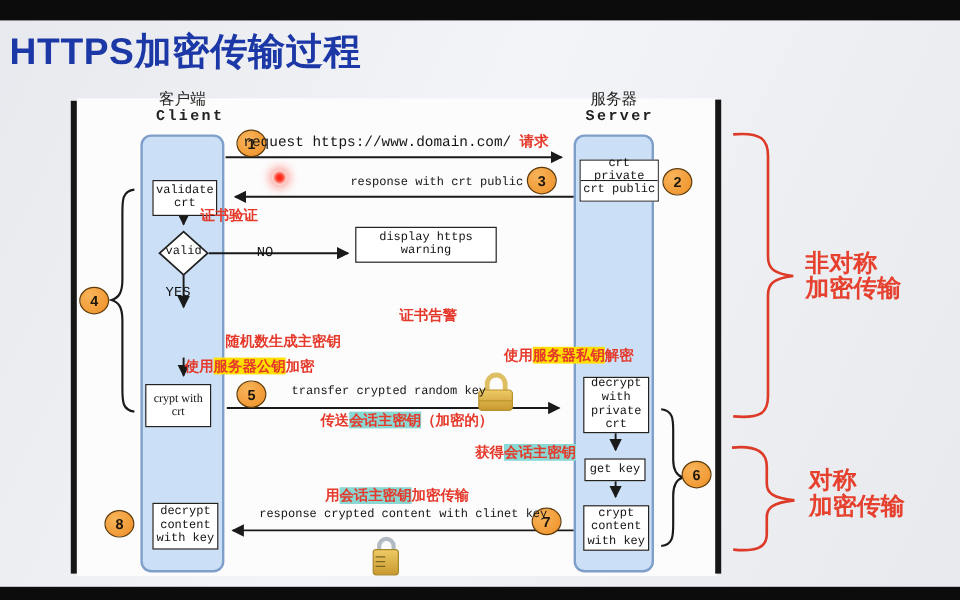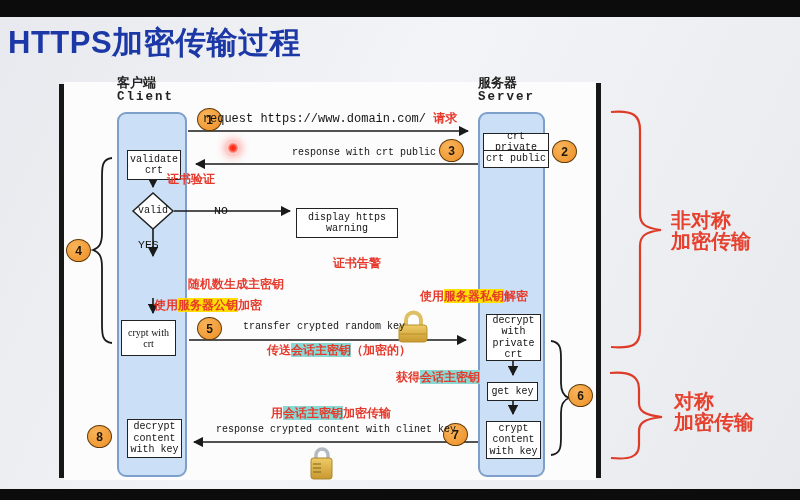--- a/index.html
+++ b/index.html
@@ -4,22 +4,22 @@
 <style>
   html,body{margin:0;padding:0;background:#000;}
   #stage{position:relative;width:800px;height:500px;overflow:hidden;
          background:linear-gradient(115deg,#e7e9ee 0%,#f3f4f7 45%,#e7e9ec 100%);
          font-family:"Liberation Sans","DejaVu Sans",sans-serif;}
   .abs{position:absolute;box-sizing:border-box;}
   .bar-black{background:#0c0c0c;}
   #panel{left:64px;top:82px;width:533px;height:398px;background:#fcfcfd;}
   .vline{width:5px;background:#171717;}
   #title{left:8px;top:22px;font-size:31px;font-weight:800;color:#1c38a6;letter-spacing:0.5px;}
-  .col-zh{font-size:13px;font-weight:700;color:#222;}
-  .col-en{font-size:12.5px;font-weight:700;color:#222;text-align:left;
+  .col-zh{font-size:13px;font-weight:400;color:#222;text-align:center;}
+  .col-en{font-size:12.5px;font-weight:700;color:#222;text-align:right;
           font-family:"Liberation Mono","DejaVu Sans Mono",monospace;letter-spacing:2px;}
   .lifeline{background:#cbdff6;border:2px solid #7e9fc9;border-radius:9px;}
   .box{background:#fff;border:1.5px solid #222;color:#111;text-align:center;
        font-family:"Liberation Mono","DejaVu Sans Mono",monospace;font-size:10px;
        line-height:11.5px;display:flex;align-items:center;justify-content:center;
        white-space:pre-line;}
   .badge{width:25px;height:23px;border-radius:50%;
          background:radial-gradient(circle at 35% 30%,#f8b45a,#ee8f26);
          border:1.6px solid #5d3a08;display:flex;align-items:center;justify-content:center;
          font-size:12px;font-weight:700;color:#20160a;}
@@ -104,21 +104,21 @@
   <div class="abs badge" style="left:439px;top:139px;">3</div>
   <div class="abs badge" style="left:66px;top:239px;">4</div>
   <div class="abs badge" style="left:197px;top:317px;">5</div>
   <div class="abs badge" style="left:568px;top:384px;">6</div>
   <div class="abs badge" style="left:443px;top:423px;">7</div>
   <div class="abs badge" style="left:87px;top:425px;">8</div>
 
   <div class="abs box" style="left:127px;top:150px;width:54px;height:30px;">validate
 crt</div>
   <div class="abs mono" style="left:133px;top:205px;width:40px;text-align:center;font-size:10px;">valid</div>
-  <div class="abs box" style="left:296px;top:208px;width:102px;height:30px;">display https warning</div>
+  <div class="abs box" style="left:296px;top:189px;width:118px;height:30px;">display https warning</div>
   <div class="abs box" style="left:121px;top:320px;width:55px;height:36px;font-family:Liberation Serif, serif;">crypt with
 crt</div>
   <div class="abs box" style="left:127px;top:419px;width:55px;height:39px;">decrypt
 content
 with key</div>
 
   <div class="abs" style="left:483px;top:133px;width:66px;border:1.5px solid #222;background:#fff;">
     <div class="box" style="position:relative;border:none;border-bottom:1.2px solid #222;height:16px;font-size:10px;">crt private</div>
     <div class="box" style="position:relative;border:none;height:16px;font-size:10px;text-align:right;">crt public</div>
   </div>

